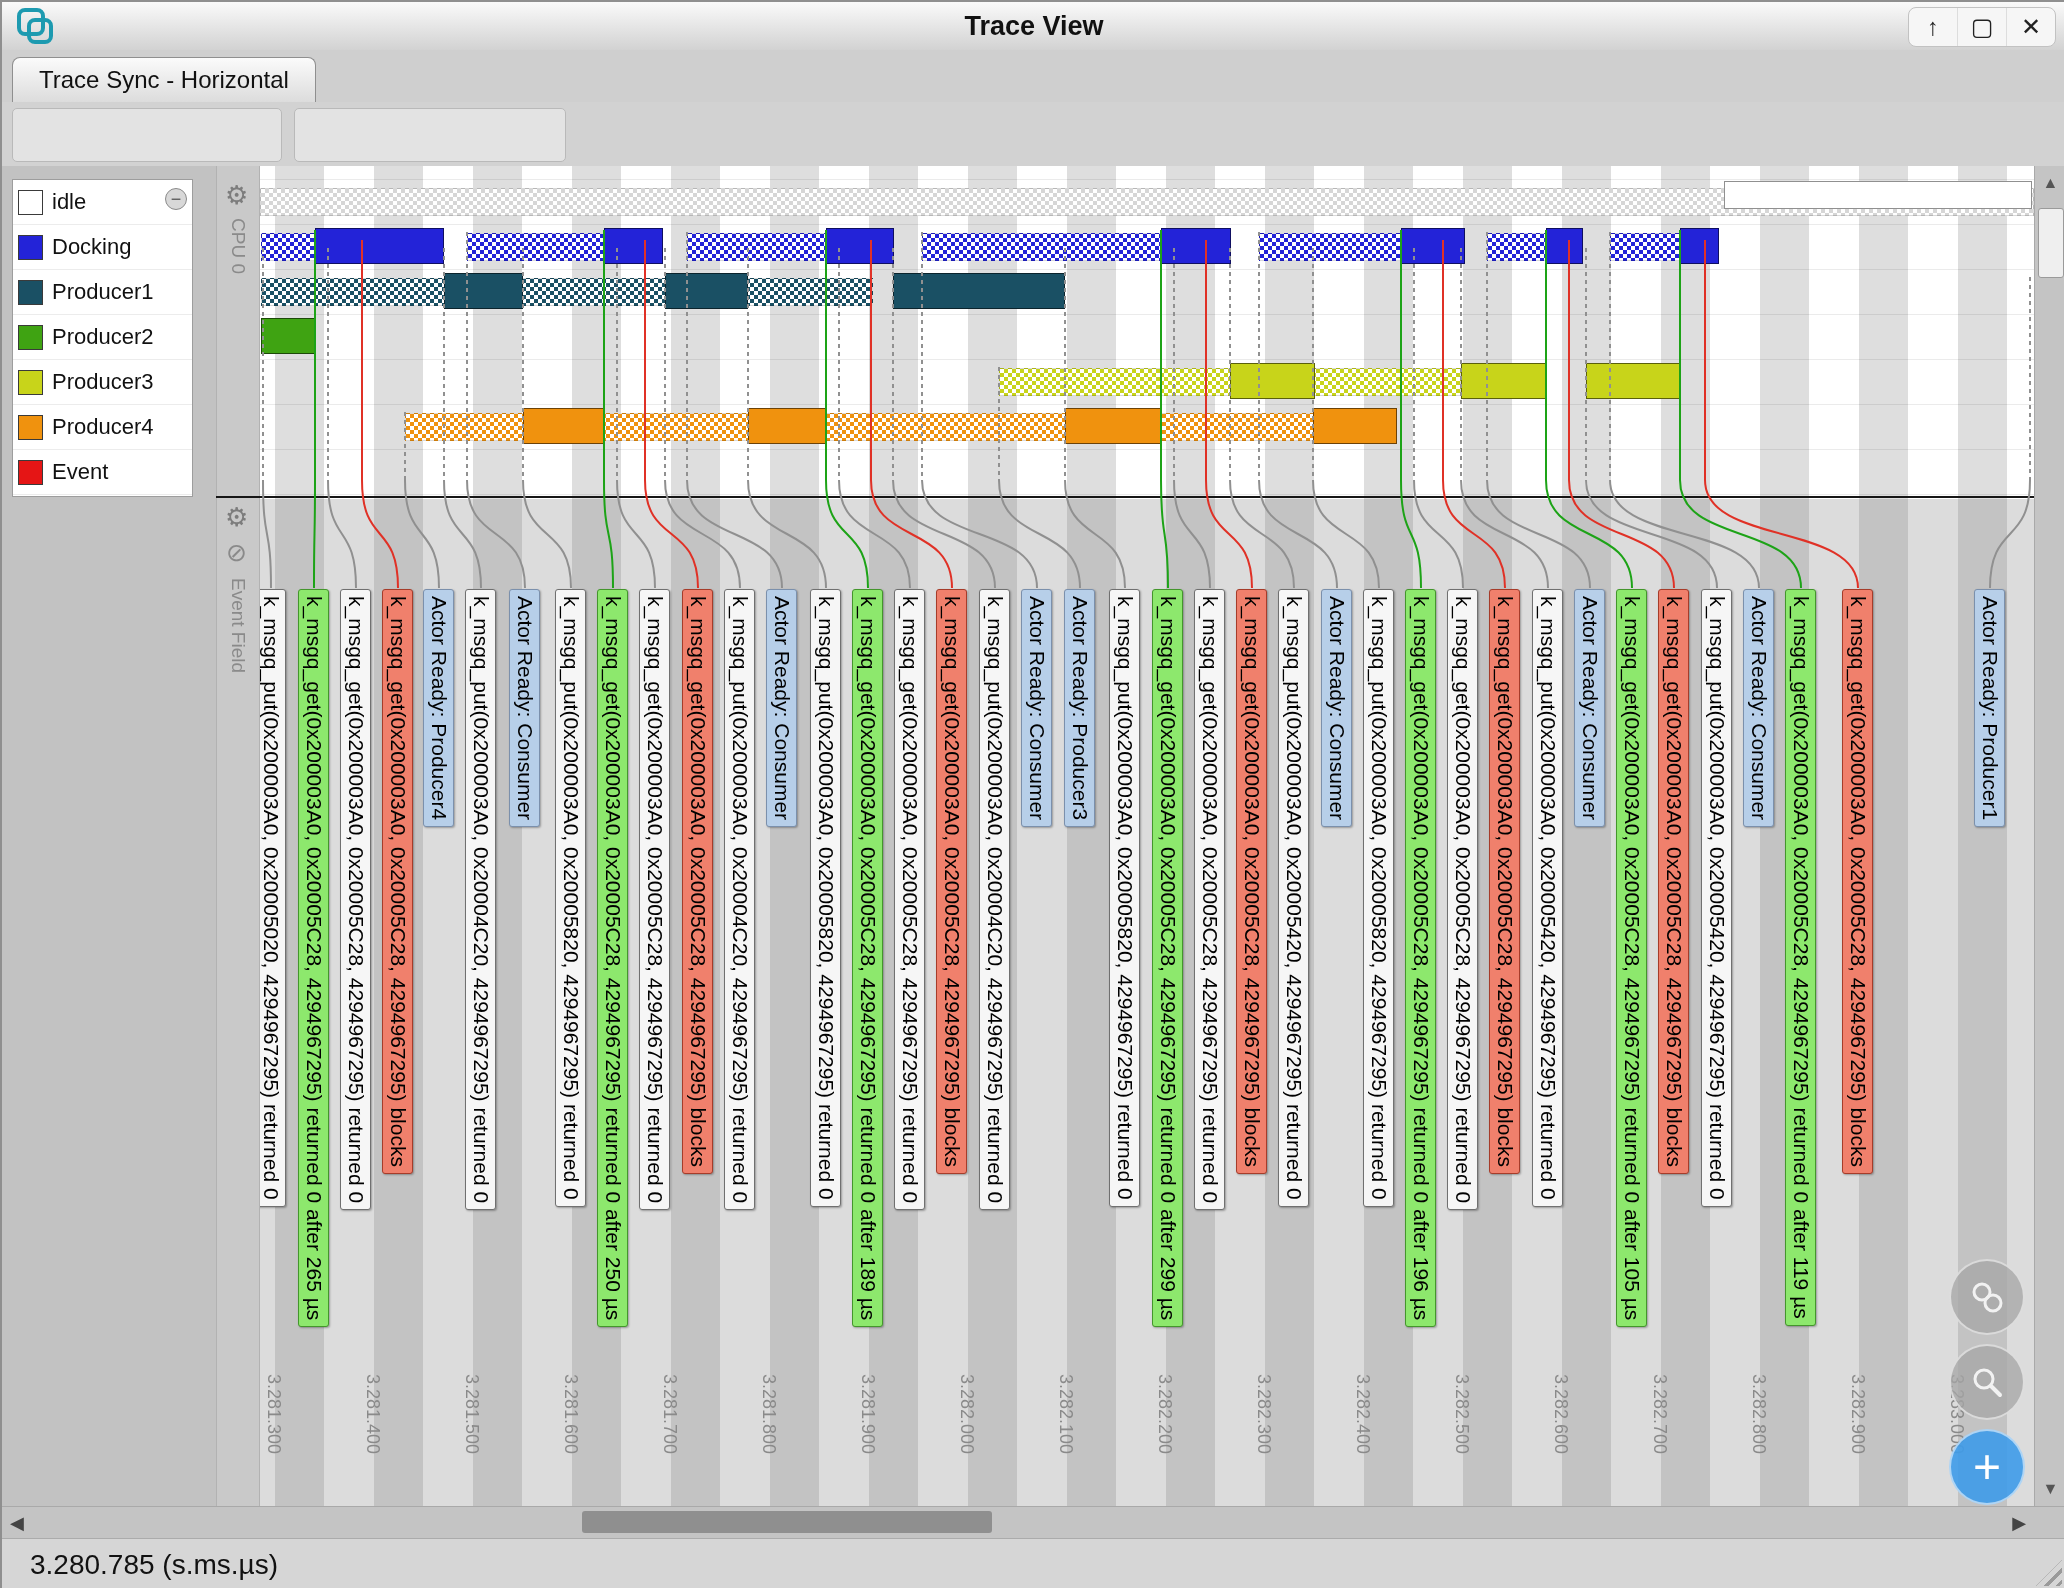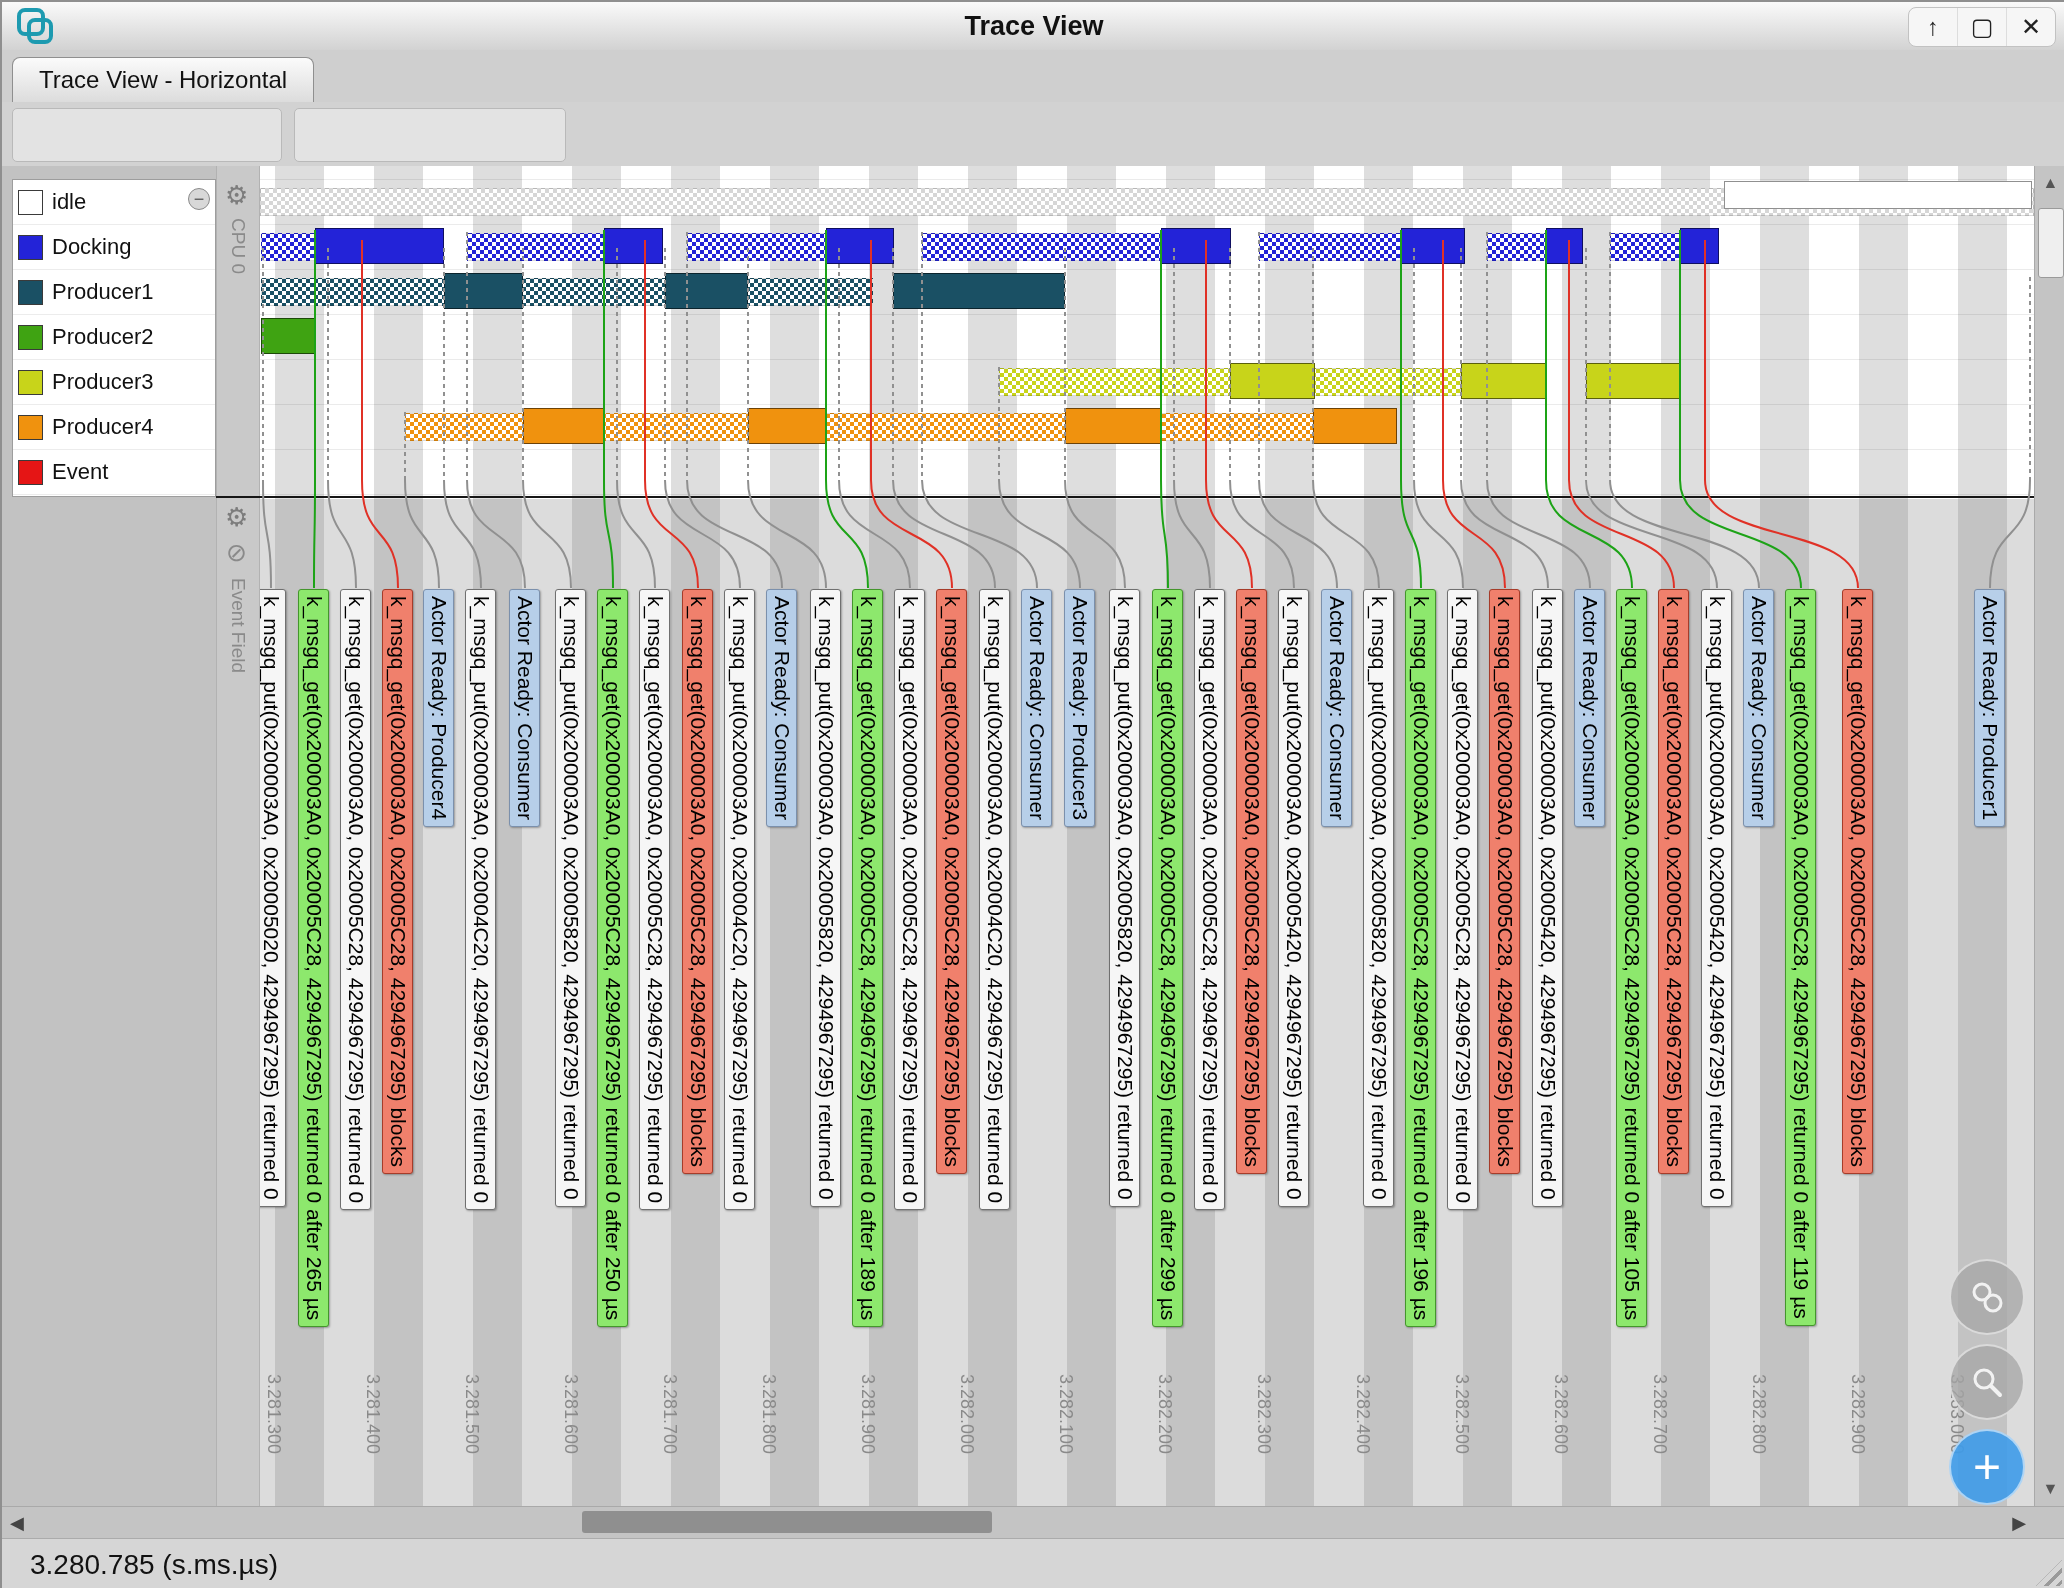--- a/index.html
+++ b/index.html
@@ -32,21 +32,21 @@
   .caret{position:absolute;right:0;top:0;width:30px;height:38px;background:#ececec;border-left:1px solid #a5a5a5;
     text-align:center;font-size:18px;color:#333;line-height:38px;}
   .syncicon{position:absolute;left:302px;top:112px;width:40px;height:40px;background:#1794ab;border-radius:7px;}
   .syncicon::after{content:"";position:absolute;left:11px;top:11px;width:14px;height:14px;border:3px solid #fff;border-radius:50%;}
   .menulabel{position:absolute;top:112px;height:40px;line-height:40px;font-size:27px;color:#1d1d1d;}
   .docking{position:absolute;right:36px;top:112px;height:40px;line-height:40px;font-size:27px;color:#333;}
 
   
   .main-bg{position:absolute;left:0;top:164px;width:2064px;height:1340px;background:#c2c2c2;}
 
-  .legend{position:absolute;left:10px;top:177px;width:204px;height:318px;background:#ffffff;border:1px solid #9d9d9d;box-sizing:border-box;}
+  .legend{position:absolute;left:10px;top:177px;width:181px;height:318px;background:#ffffff;border:1px solid #9d9d9d;box-sizing:border-box;}
   .legrow{height:44px;display:flex;align-items:center;border-bottom:1px solid #ececec;}
   .legchip{width:25px;height:25px;margin-left:5px;border:1px solid #3a3a3a;box-sizing:border-box;}
   .legname{margin-left:9px;font-size:22px;color:#111;}
   .collapse{position:absolute;right:5px;top:8px;width:22px;height:22px;border-radius:50%;background:#d8d8d8;
     border:1px solid #8a8a8a;text-align:center;line-height:20px;font-size:18px;color:#555;box-sizing:border-box;}
 
   .strip{position:absolute;left:214px;top:164px;width:44px;height:1340px;background:#c9c9c9;
     border-left:1px solid #b2b2b2;border-right:1px solid #b2b2b2;box-sizing:border-box;}
   .gear{position:absolute;left:8px;font-size:26px;color:#7d7d7d;}
   .noentry{position:absolute;left:9px;font-size:25px;color:#8a8a8a;}
@@ -106,21 +106,21 @@
     </svg>
     <div class="apptitle">Trace View</div>
     <div class="winbtns">
       <div class="winbtn">↑</div>
       <div class="winbtn">▢</div>
       <div class="winbtn">✕</div>
     </div>
   </div>
 
   <div class="tabbar">
-    <div class="tab">Trace View - Horizontal</div>
+    <div class="tab">Trace Sync - Horizontal</div>
   </div>
 
   <div class="toolbar">
     <div class="toolgroup" style="left:10px;width:268px;"></div>
     <div class="toolgroup" style="left:292px;width:270px;"></div>
 
     <svg class="zoombtn" style="left:18px;" viewBox="0 0 44 44">
       <circle cx="19" cy="19" r="11" fill="none" stroke="#20496f" stroke-width="3.5"></circle>
       <line x1="27" y1="27" x2="37" y2="37" stroke="#20496f" stroke-width="5" stroke-linecap="round"></line>
       <line x1="13" y1="19" x2="25" y2="19" stroke="#20496f" stroke-width="3"></line>

